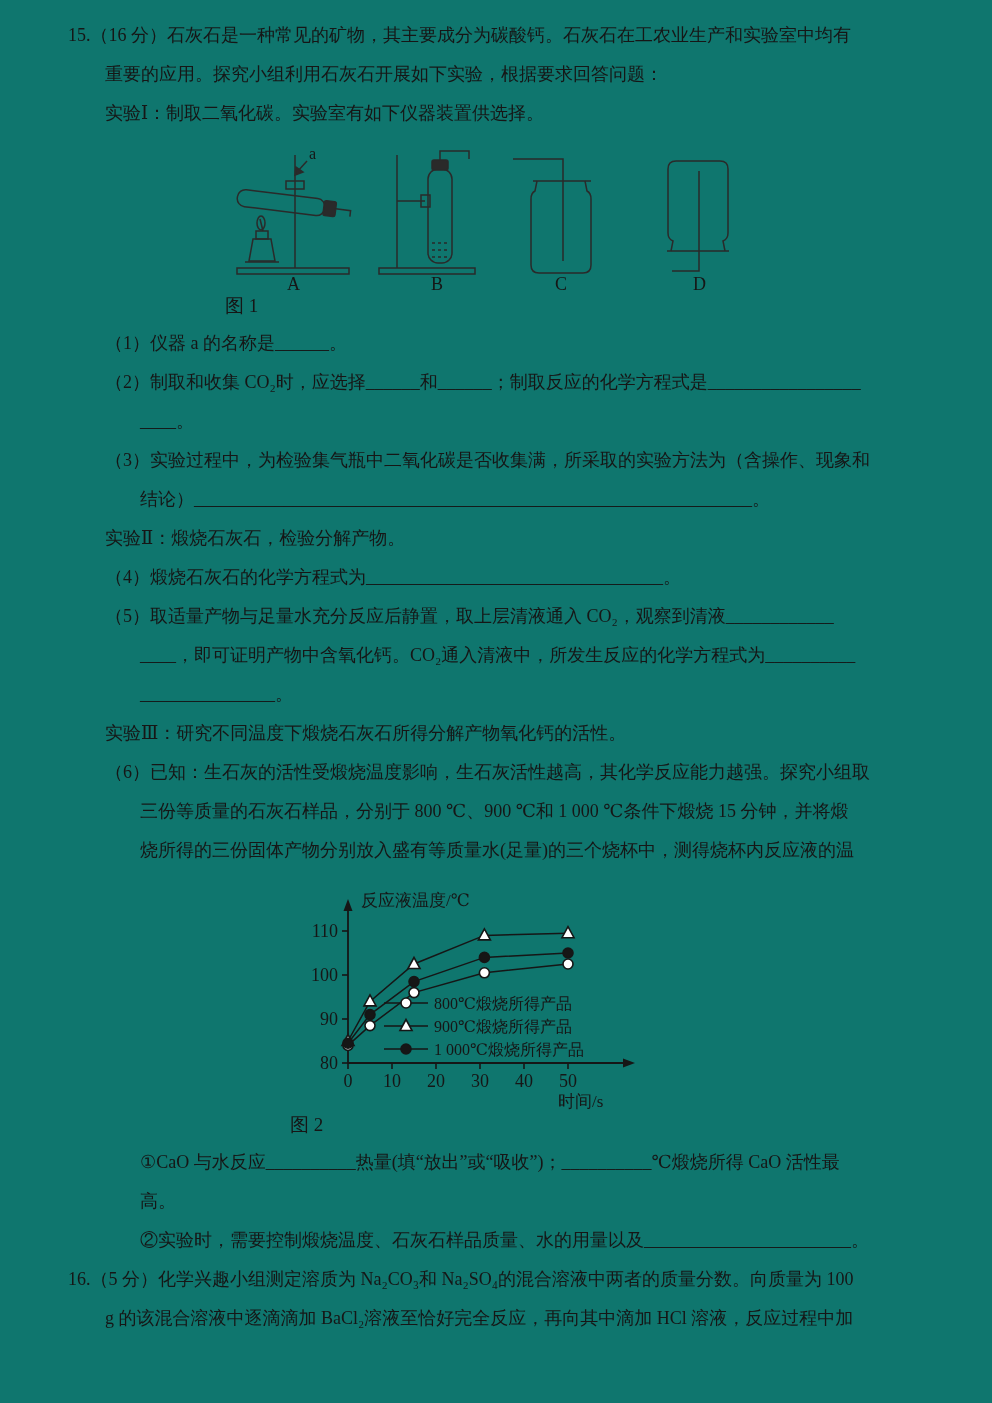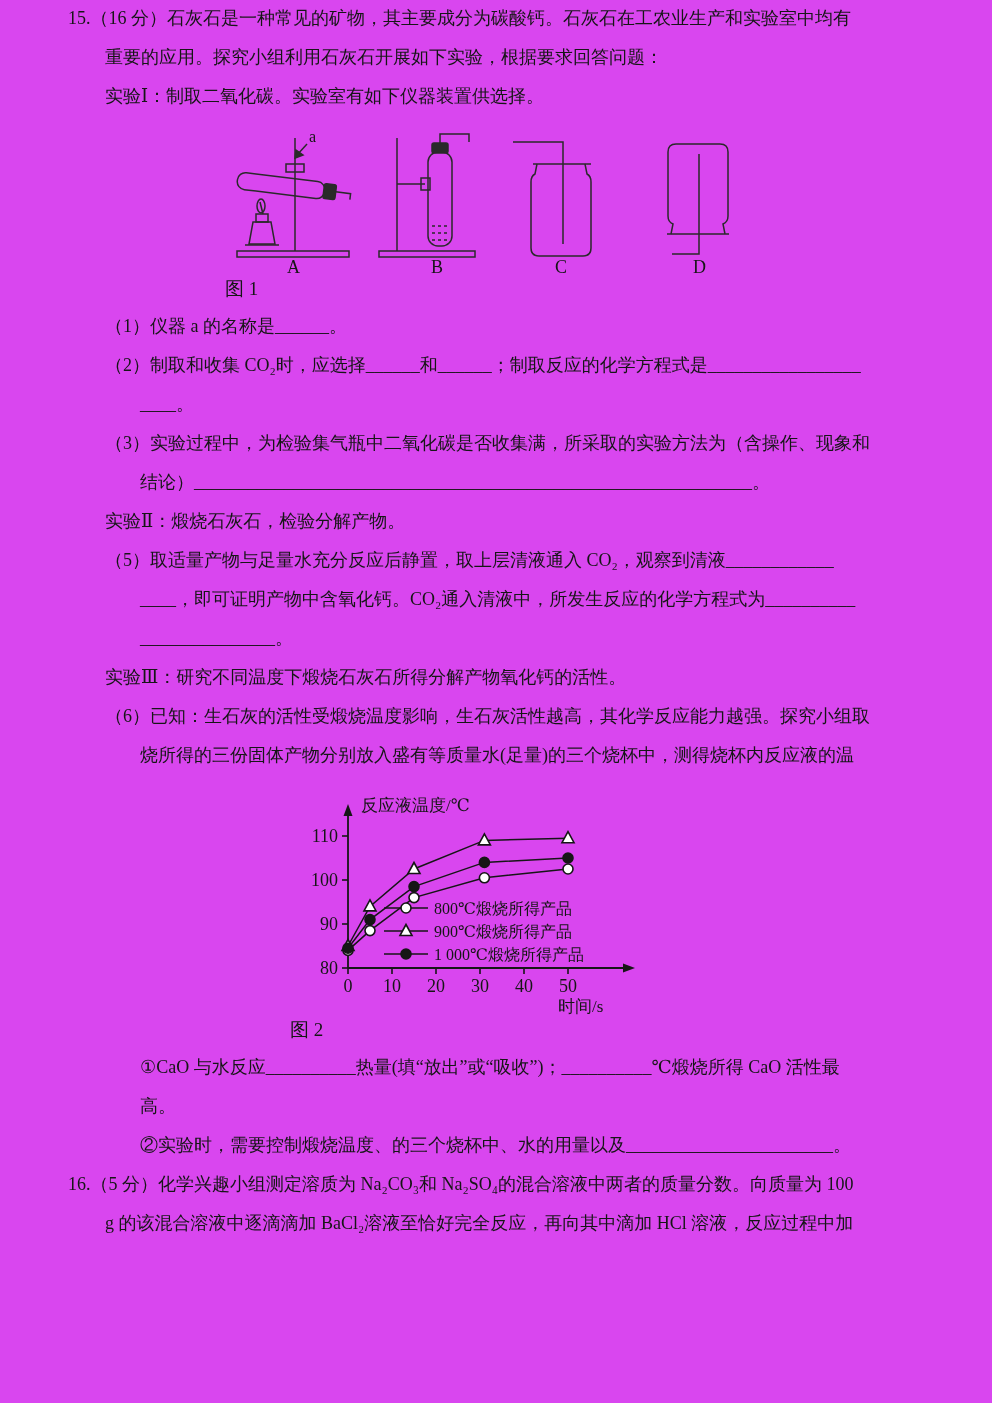--- a/index.html
+++ b/index.html
@@ -1,20 +1,20 @@
 <!DOCTYPE html>
 <html><head>
 <meta charset="utf-8">
 <style>
   html,body { margin:0; padding:0; background:#e8e8e8; }
   .page {
     position:relative; width:992px; height:1403px; margin:0 auto;
-    background:#d946ef; color:#161616; overflow:hidden;
+    background:#0f766e; color:#161616; overflow:hidden;
     font-family:"Liberation Serif","DejaVu Serif",serif;
-    font-size:18px; box-sizing:border-box; padding-top:7px;
+    font-size:18px; box-sizing:border-box; padding-top:24px;
   }
   .line { line-height:22px; margin-bottom:17px; white-space:nowrap; }
   .ind0 { margin-left:68px; }
   .ind1 { margin-left:105px; }
   .ind2 { margin-left:140px; }
   .fig1-wrap { margin-left:225px; width:545px; height:152px; margin-bottom:2px; }
   .fig-caption { width:545px; margin-left:225px; text-align:left; line-height:22px; margin-bottom:15px; font-size:19px; }
   .chart-wrap { margin-left:290px; width:384px; height:236px; }
   .fig2-caption { width:384px; margin-left:290px; text-align:left; line-height:22px; margin-bottom:15px; font-size:19px; }
   svg { display:block; }
@@ -89,25 +89,27 @@
   </div>
   <div class="fig-caption">图 1</div>
 
   <div>
       <div class="line ind1">（1）仪器 a 的名称是______。</div>
       <div class="line ind1">（2）制取和收集 CO₂时，应选择______和______；制取反应的化学方程式是_________________</div>
       <div class="line ind2">____。</div>
       <div class="line ind1">（3）实验过程中，为检验集气瓶中二氧化碳是否收集满，所采取的实验方法为（含操作、现象和</div>
       <div class="line ind2">结论）______________________________________________________________。</div>
       <div class="line ind1">实验Ⅱ：煅烧石灰石，检验分解产物。</div>
+      <div class="line ind1">（4）煅烧石灰石的化学方程式为_________________________________。</div>
       <div class="line ind1">（5）取适量产物与足量水充分反应后静置，取上层清液通入 CO₂，观察到清液____________</div>
       <div class="line ind2">____，即可证明产物中含氧化钙。CO₂通入清液中，所发生反应的化学方程式为__________</div>
       <div class="line ind2">_______________。</div>
       <div class="line ind1">实验Ⅲ：研究不同温度下煅烧石灰石所得分解产物氧化钙的活性。</div>
       <div class="line ind1">（6）已知：生石灰的活性受煅烧温度影响，生石灰活性越高，其化学反应能力越强。探究小组取</div>
+      <div class="line ind2">三份等质量的石灰石样品，分别于 800 ℃、900 ℃和 1 000 ℃条件下煅烧 15 分钟，并将煅</div>
       <div class="line ind2">烧所得的三份固体产物分别放入盛有等质量水(足量)的三个烧杯中，测得烧杯内反应液的温</div>
     </div>
 
   <div class="chart-wrap">
     <svg width="384" height="236" viewBox="0 0 384 236">
         <line x1="58" y1="185" x2="58" y2="30" stroke="#161616" stroke-width="1.8"></line>
         <polygon points="58,21 53.5,33 62.5,33" fill="#161616"></polygon>
         <line x1="58" y1="185" x2="336" y2="185" stroke="#161616" stroke-width="1.8"></line>
         <polygon points="345,185 333,180.5 333,189.5" fill="#161616"></polygon>
         <line x1="52" y1="185" x2="58" y2="185" stroke="#161616" stroke-width="1.6"></line>
@@ -159,18 +161,18 @@
         <line x1="94" y1="171" x2="138" y2="171" stroke="#161616" stroke-width="1.5"></line>
         <circle cx="116" cy="171" r="5" fill="#161616" stroke="#161616" stroke-width="1.6"></circle>
         <text x="144" y="177" font-size="16" text-anchor="start">1 000℃煅烧所得产品</text>
       </svg>
   </div>
   <div class="fig2-caption">图 2</div>
 
   <div>
       <div class="line ind2">①CaO 与水反应__________热量(填“放出”或“吸收”)；__________℃煅烧所得 CaO 活性最</div>
       <div class="line ind2">高。</div>
-      <div class="line ind2">②实验时，需要控制煅烧温度、的三个烧杯中、水的用量以及_______________________。</div>
+      <div class="line ind2">②实验时，需要控制煅烧温度、石灰石样品质量、水的用量以及_______________________。</div>
       <div class="line ind0">16.（5 分）化学兴趣小组测定溶质为 Na₂CO₃和 Na₂SO₄的混合溶液中两者的质量分数。向质量为 100</div>
       <div class="line ind1">g 的该混合溶液中逐滴滴加 BaCl₂溶液至恰好完全反应，再向其中滴加 HCl 溶液，反应过程中加</div>
     </div>
 
 </div>
 
 </body></html>

